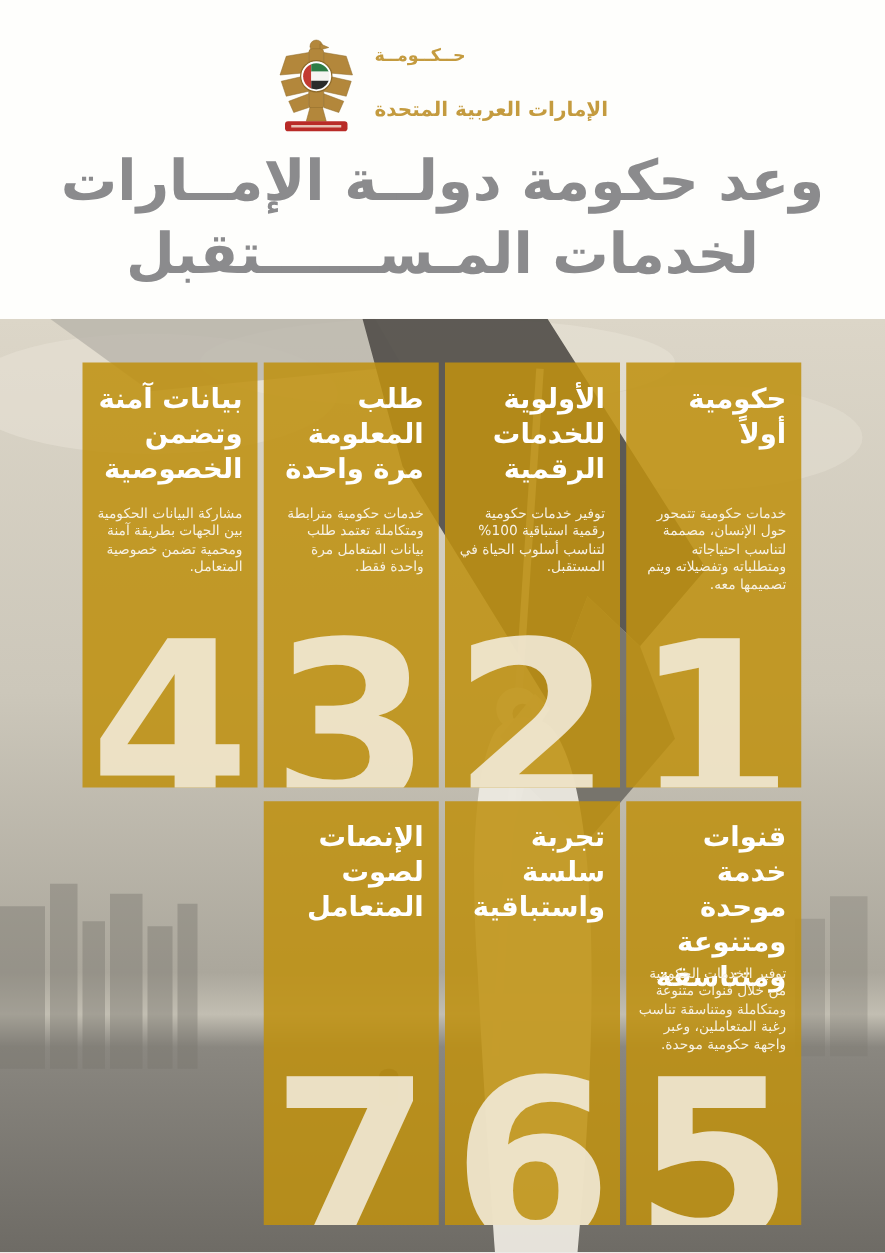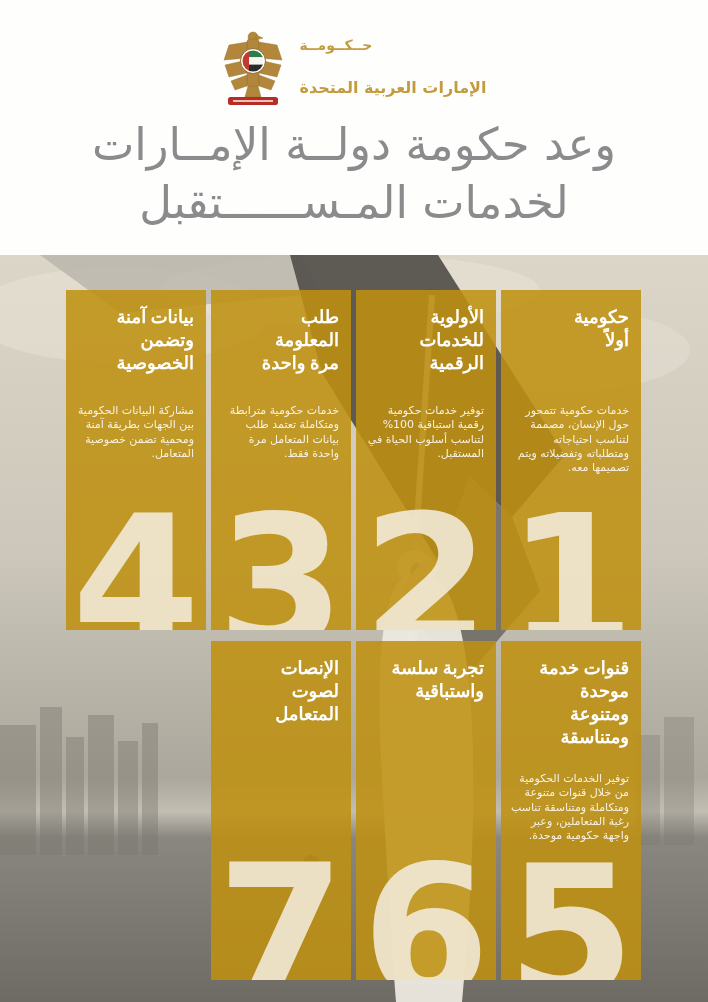--- a/index.html
+++ b/index.html
@@ -9,33 +9,33 @@
   .poster { position:relative; width:708px; height:856px; background:#FEFEFC; }
 
   
   .header { position:absolute; top:0; left:0; width:708px; height:255px; background:#FEFEFC; }
   .logo-row { position:absolute; top:28px; left:0; width:708px; display:flex; justify-content:center; align-items:center; gap:16px; }
   .emblem { width:62px; height:78px; flex:0 0 auto; }
   .logo-text { direction:rtl; text-align:left; color:#C49B3F; }
   .logo-line1 { font-size:14px; font-weight:bold; letter-spacing:1px; margin-bottom:6px; }
   .logo-line2 { font-size:16px; font-weight:bold;margin-top:25px; }
   .main-title { position:absolute; top:116px; left:0; width:708px; direction:rtl; text-align:center;
-                color:#8B8B8D; font-weight:normal; font-size:45px; line-height:1.28; }
+                color:#8B8B8D; font-weight:bold; font-size:45px; line-height:1.28; }
 
   
   .photo { position:absolute; top:255px; left:0; width:708px; height:747px; }
   .photo svg { display:block; width:708px; height:747px; }
 
   
   .grid { position:absolute; top:290px; left:66px; width:575px;
           display:grid; grid-template-columns:repeat(4,140px); grid-template-rows:340px 339px;
           column-gap:5px; row-gap:11px; direction:rtl; }
   .card { position:relative; background:rgba(191,145,16,0.87); overflow:hidden; direction:rtl; }
   .card-title { position:absolute; top:16px; right:12px; left:12px; color:#FFFFFF; font-weight:bold;
-                font-size:18px; line-height:1.27; text-align:right; white-space:pre-line;font-family:Liberation Serif, serif; }
+                font-size:22px; line-height:1.27; text-align:right; white-space:pre-line; }
   .card-desc { position:absolute; right:12px; left:10px; color:#F7F1E3; font-size:11px;
                line-height:1.3; text-align:right; }
   .row1 .card-desc { top:114px; }
   .row2 .card-desc { top:131px; }
   .card-number { position:absolute; bottom:-44px; left:0; right:0; text-align:center; direction:ltr;
                  font-size:184px; font-weight:bold; line-height:1; color:rgba(243,236,220,0.88); }
 </style>
 </head>
 <body>
 

